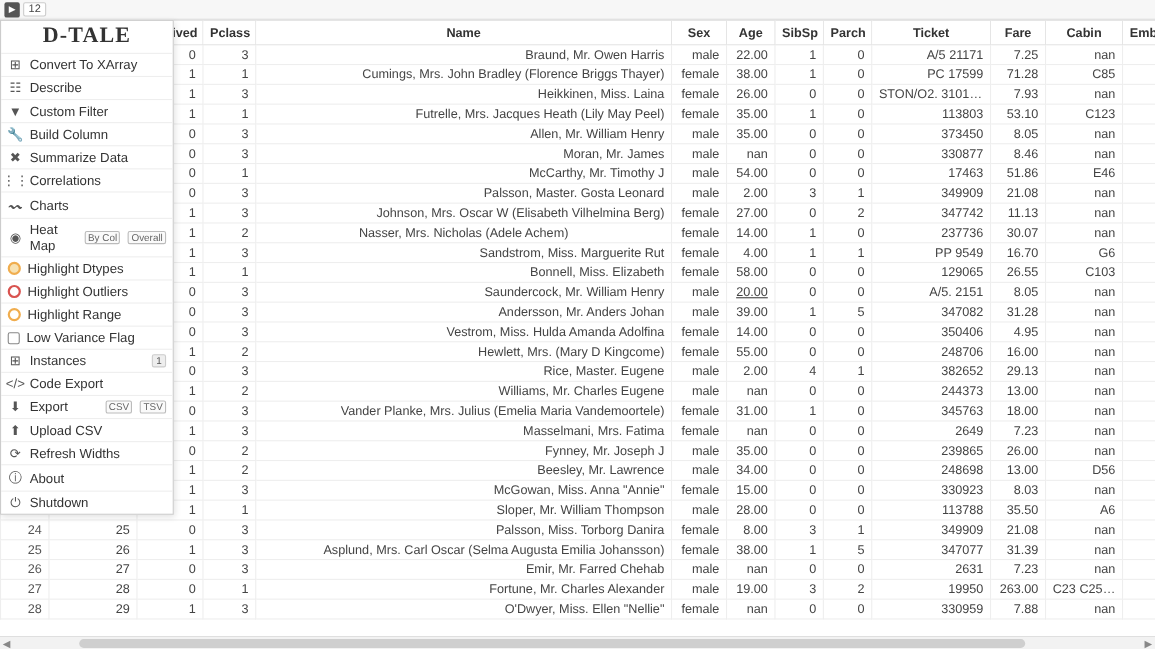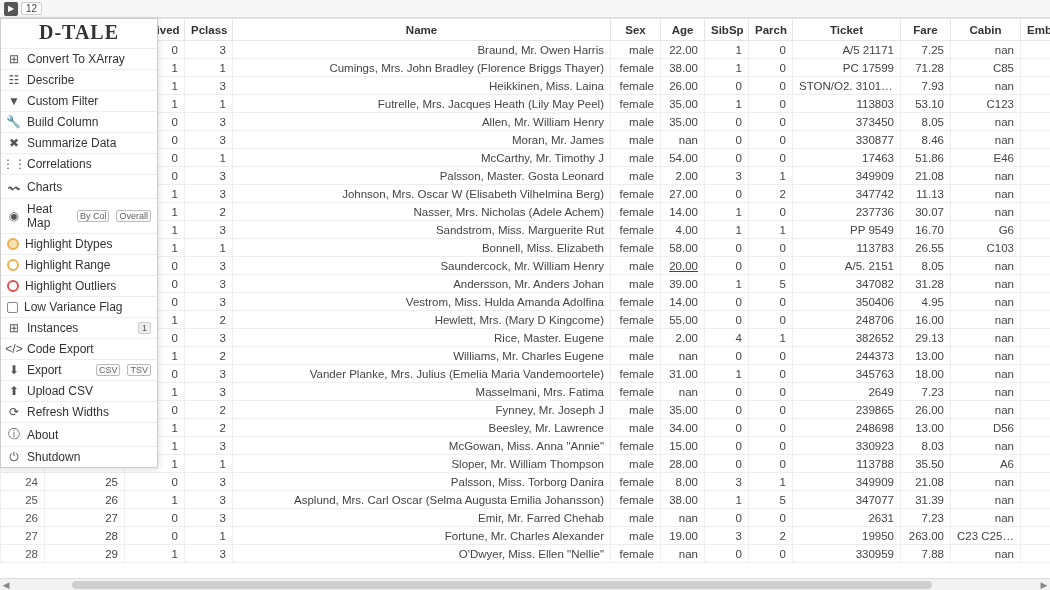--- a/index.html
+++ b/index.html
@@ -316,21 +316,21 @@
           <td style="width: 108px;">347742</td>
           <td style="width: 50px;">11.13</td>
           <td style="width: 70px;">nan</td>
           <td style="width: 58px;">S</td>
         </tr>
         <tr>
           <td class="idx" style="width: 44px;">9</td>
           <td style="width: 80px;">10</td>
           <td style="width: 60px;">1</td>
           <td style="width: 48px;">2</td>
-          <td class="name" style="width: 378px;">Nasser, Mrs. Nicholas (Adele Achem)</td>
+          <td class="name" style="width: 378px; text-align: center;">Nasser, Mrs. Nicholas (Adele Achem)</td>
           <td style="width: 50px;">female</td>
           <td style="width: 44px;">14.00</td>
           <td style="width: 44px;">1</td>
           <td style="width: 44px;">0</td>
           <td style="width: 108px;">237736</td>
           <td style="width: 50px;">30.07</td>
           <td style="width: 70px;">nan</td>
           <td style="width: 58px;">C</td>
         </tr>
         <tr>
@@ -351,21 +351,21 @@
         <tr>
           <td class="idx" style="width: 44px;">11</td>
           <td style="width: 80px;">12</td>
           <td style="width: 60px;">1</td>
           <td style="width: 48px;">1</td>
           <td class="name" style="width: 378px;">Bonnell, Miss. Elizabeth</td>
           <td style="width: 50px;">female</td>
           <td style="width: 44px;">58.00</td>
           <td style="width: 44px;">0</td>
           <td style="width: 44px;">0</td>
-          <td style="width: 108px;">113783</td>
+          <td style="width: 108px;">129065</td>
           <td style="width: 50px;">26.55</td>
           <td style="width: 70px;">C103</td>
           <td style="width: 58px;">S</td>
         </tr>
         <tr>
           <td class="idx" style="width: 44px;">12</td>
           <td style="width: 80px;">13</td>
           <td style="width: 60px;">0</td>
           <td style="width: 48px;">3</td>
           <td class="name" style="width: 378px;">Saundercock, Mr. William Henry</td>
@@ -657,26 +657,26 @@
         <span class="mi-icon">◉</span>
         <span class="mi-label">Heat Map</span>
         <span class="mi-tag">By Col</span>
         <span class="mi-tag">Overall</span>
       </div>
       <div class="menu-item">
         <span class="mi-icon orange-ring"></span>
         <span class="mi-label">Highlight Dtypes</span>
       </div>
       <div class="menu-item">
+        <span class="mi-icon red-ring"></span>
+        <span class="mi-label">Highlight Outliers</span>
+      </div>
+      <div class="menu-item">
         <span class="mi-icon yellow-ring"></span>
         <span class="mi-label">Highlight Range</span>
-      </div>
-      <div class="menu-item">
-        <span class="mi-icon red-ring"></span>
-        <span class="mi-label">Highlight Outliers</span>
       </div>
       <div class="menu-item">
         <span class="mi-icon square-o"></span>
         <span class="mi-label">Low Variance Flag</span>
       </div>
       <div class="menu-item">
         <span class="mi-icon">⊞</span>
         <span class="mi-label">Instances</span>
         <span class="mi-badge">1</span>
       </div>

